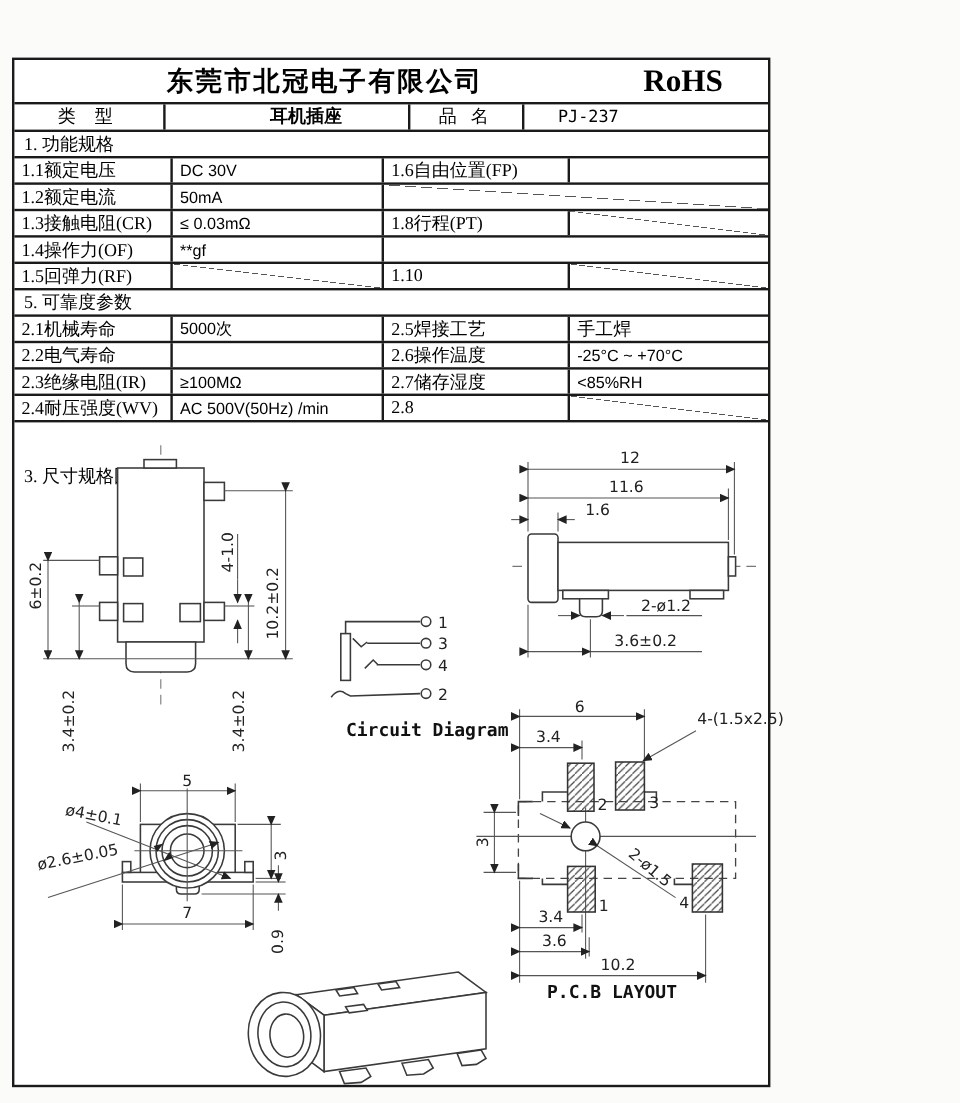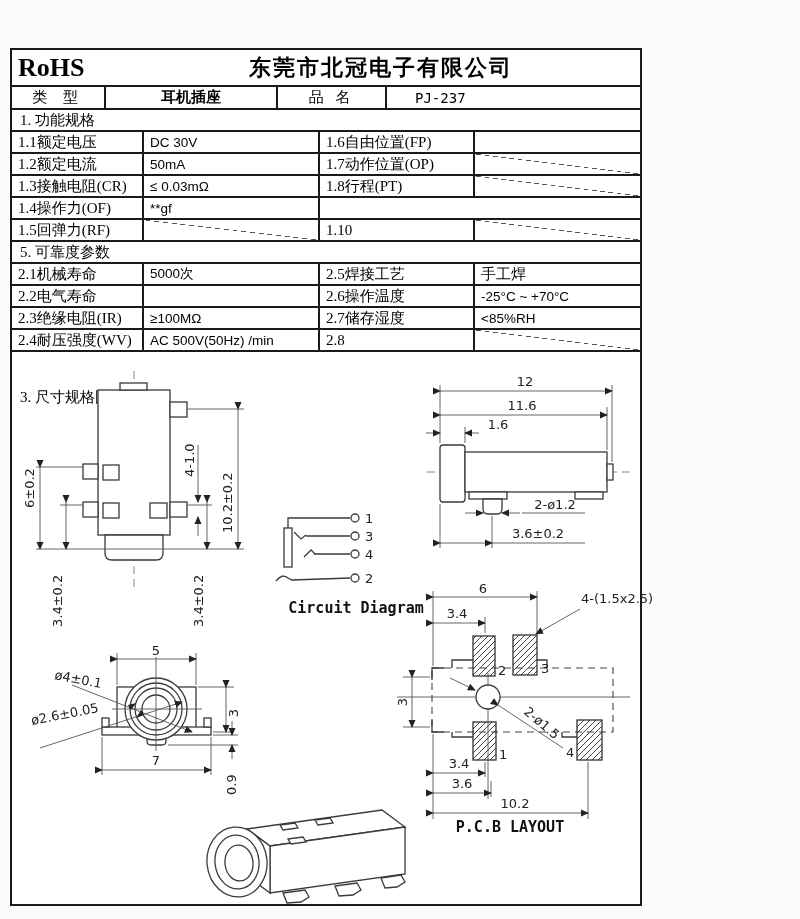--- a/index.html
+++ b/index.html
@@ -16,23 +16,23 @@
   
   .trow{display:flex;border-bottom:2px solid #1a1a1a;box-sizing:border-box;}
   .cell{box-sizing:border-box;padding:0 6px;display:flex;align-items:center;
         white-space:nowrap;overflow:hidden;font-size:15px;}
   .cell.bR{border-right:2px solid #1a1a1a;}
   .hdr-row{height:37px;}
   .company{flex:1;justify-content:center;font-size:22px;font-weight:bold;letter-spacing:2px;}
   .rohs{width:110px;justify-content:flex-start;font-size:26px;font-weight:bold;
         font-family:"Liberation Serif",serif;}
   .type-row{height:23px;font-size:15px;}
-  .t1{width:94px;justify-content:center;letter-spacing:6px;}
-  .t2{width:172px;justify-content:center;font-weight:bold;}
-  .t3{width:109px;justify-content:center;letter-spacing:4px;}
+  .t1{width:126px;justify-content:center;letter-spacing:6px;}
+  .t2{width:172px;justify-content:center;font-weight:bold;margin-left:32px;}
+  .t3{width:95px;justify-content:center;letter-spacing:4px;}
   .t4{flex:1;padding-left:28px;font-family:"DejaVu Sans Mono",monospace;font-size:14px;}
   .sec-row{height:22px;padding-left:8px;display:flex;align-items:center;font-size:15px;
            border-bottom:2px solid #1a1a1a;box-sizing:border-box;}
   .sec-row.noline{border-bottom:none;height:18px;margin-top:36px;}
   .spec-row{height:22px;font-size:14px;}
   .c1{width:132px;}
   .c2{width:176px;font-family:Liberation Sans, sans-serif;font-size:13.5px;}
   .c3{width:155px;}
   .c4{flex:1;font-family:Liberation Sans, sans-serif;font-size:13.5px;}
   .diag{background:linear-gradient(to top right,
@@ -48,43 +48,42 @@
   .dimt{font-family:"DejaVu Sans","Liberation Sans",sans-serif;font-size:13px;fill:#222;}
   .capt{font-family:"DejaVu Sans Mono",monospace;font-size:15px;fill:#111;font-weight:bold;}
   .padnum{font-family:"DejaVu Sans",sans-serif;font-size:13px;fill:#222;}
 </style>
 </head>
 <body>
 
 <div class="sheet">
 
   <div class="trow hdr-row">
+    <div class="cell company">东莞市北冠电子有限公司</div>
     <div class="cell rohs">RoHS</div>
-    <div class="cell company">东莞市北冠电子有限公司</div>
   </div>
 
   <div class="trow type-row">
     <div class="cell bR t1">类 型</div>
     <div class="cell bR t2">耳机插座</div>
     <div class="cell bR t3">品 名</div>
     <div class="cell t4">PJ-237</div>
   </div>
 
   <div class="sec-row">1. 功能规格</div>
 
   <div class="trow spec-row">
     <div class="cell bR c1">1.1额定电压</div>
     <div class="cell bR c2">DC 30V</div>
     <div class="cell bR c3">1.6自由位置(FP)</div>
     <div class="cell c4"></div>
   </div>
   <div class="trow spec-row">
     <div class="cell bR c1">1.2额定电流</div>
     <div class="cell bR c2">50mA</div>
-    <div class="cell bR c3">1.7动作位置(OP)</div>
     <div class="cell c4 diag"></div>
   </div>
   <div class="trow spec-row">
     <div class="cell bR c1">1.3接触电阻(CR)</div>
     <div class="cell bR c2">≤ 0.03mΩ</div>
     <div class="cell bR c3">1.8行程(PT)</div>
     <div class="cell c4 diag"></div>
   </div>
   <div class="trow spec-row">
     <div class="cell bR c1">1.4操作力(OF)</div>

